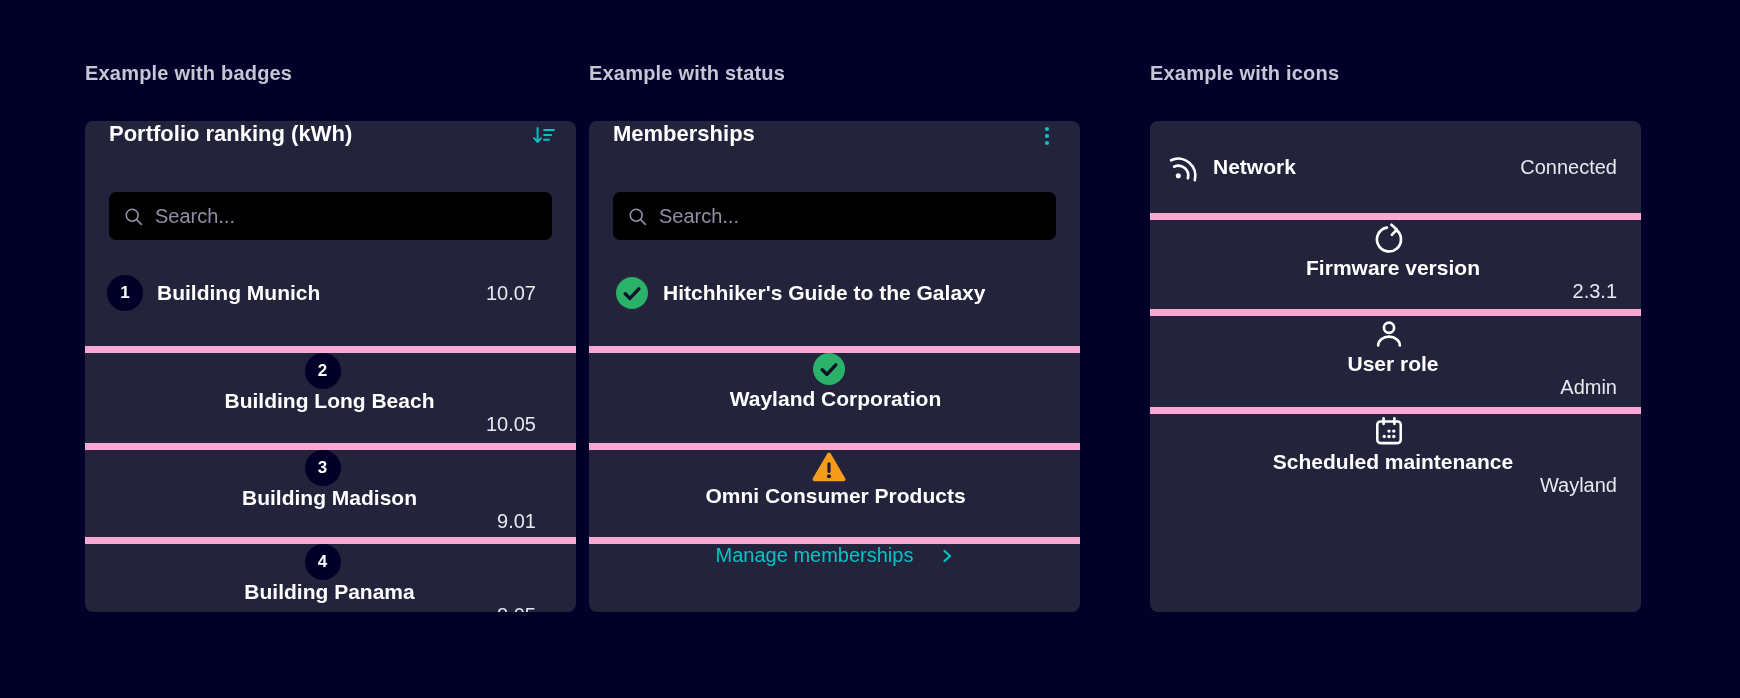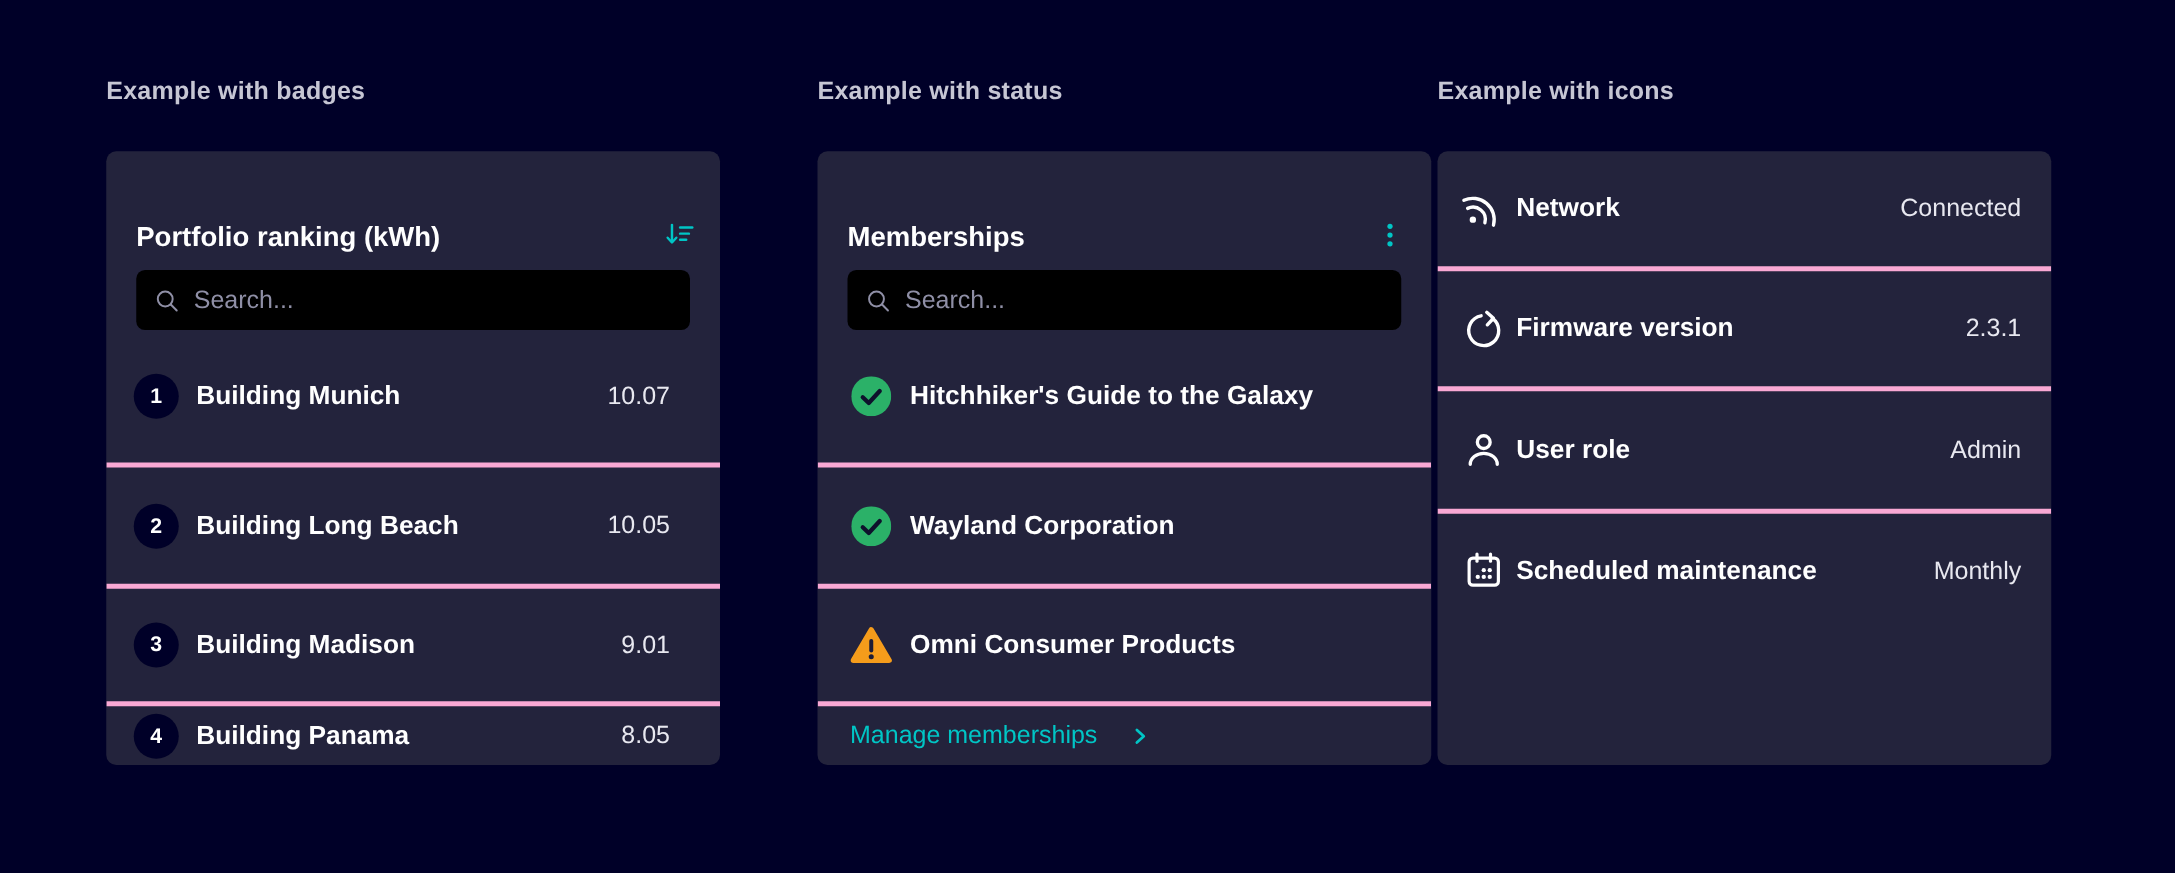--- a/index.html
+++ b/index.html
@@ -5,40 +5,39 @@
   * { margin:0; padding:0; box-sizing:border-box; }
   html,body { background:#000028; }
   .page {
     position:relative; width:1740px; height:698px; overflow:hidden;
     background:#000028;
     font-family:"Liberation Sans", sans-serif;
     color:#fff;
   }
   .section { position:absolute; top:0; width:491px; height:698px; }
   .section.s0 { left:85px; }
-  .section.s1 { left:654px; }
+  .section.s1 { left:589px; }
   .section.s2 { left:1150px; }
 
   .section-heading {
     position:absolute; top:62px; left:0;
     font-size:20px; font-weight:600; color:#C6C6D4; letter-spacing:.2px;
   }
 
   .card {
     position:absolute; top:121px; left:0;
     width:491px; height:491px;
     background:#23233C; border-radius:8px;
     display:flex; flex-direction:column; overflow:hidden;
   }
 
   .card-header {
     height:58px; flex:0 0 58px;
-    display:flex; align-items:flex-end;
+    display:flex; align-items:flex-start;
     padding:0 18px 0 24px;
-    margin-top:24px;
   }
   .card-title { font-size:22px; font-weight:700; color:#FFFFFF; }
   .icon-btn {
     margin-left:auto; background:none; border:none; cursor:pointer;
     width:30px; height:30px; display:flex; align-items:center; justify-content:center;
   }
 
   .search-field {
     flex:0 0 48px; height:48px; margin:13px 24px 0;
     background:#000000; border-radius:7px;
@@ -47,21 +46,21 @@
   .search-field input {
     flex:1; background:transparent; border:none; outline:none;
     color:#FFFFFF; font-size:20px; font-family:"Liberation Sans", sans-serif;
   }
   .search-field input::placeholder { color:#8F8FA6; }
 
   .list { flex:1; display:flex; flex-direction:column; overflow:hidden; }
   .row {
     display:flex; align-items:center; padding:0 24px;
   }
-  .row + .row { border-top:4px solid #f9a8d4; }
+  .row + .row { border-top:7px solid #f9a8d4;flex-direction:column; }
 
   
   .list.ranked .row:nth-child(1) { flex:0 0 106px; }
   .list.ranked .row:nth-child(2) { flex:0 0 97px; }
   .list.ranked .row:nth-child(3) { flex:0 0 94px; }
   .list.ranked .row:nth-child(4) { flex:1; }
 
   .row-badge {
     flex:0 0 36px; width:36px; height:36px; border-radius:50%;
     background:#000028; color:#FFFFFF;
@@ -267,20 +266,20 @@
               <line x1="8.4" y1="2.8" x2="8.4" y2="6.6"></line>
               <line x1="15.6" y1="2.8" x2="15.6" y2="6.6"></line>
               <circle cx="12" cy="11.4" r="1.15" fill="#FFFFFF" stroke="none"></circle>
               <circle cx="15.2" cy="11.4" r="1.15" fill="#FFFFFF" stroke="none"></circle>
               <circle cx="8.8" cy="15" r="1.15" fill="#FFFFFF" stroke="none"></circle>
               <circle cx="12" cy="15" r="1.15" fill="#FFFFFF" stroke="none"></circle>
               <circle cx="15.2" cy="15" r="1.15" fill="#FFFFFF" stroke="none"></circle>
             </svg>
           </span>
           <span class="row-label">Scheduled maintenance</span>
-          <span class="row-value">Monthly</span>
+          <span class="row-value">Wayland</span>
         </div>
         <div class="filler"></div>
       </div>
     </div>
   </div>
 
 </div>
 
 </body></html>

